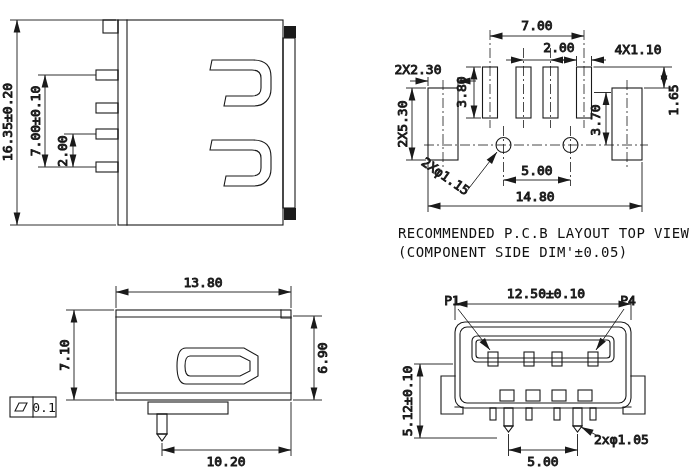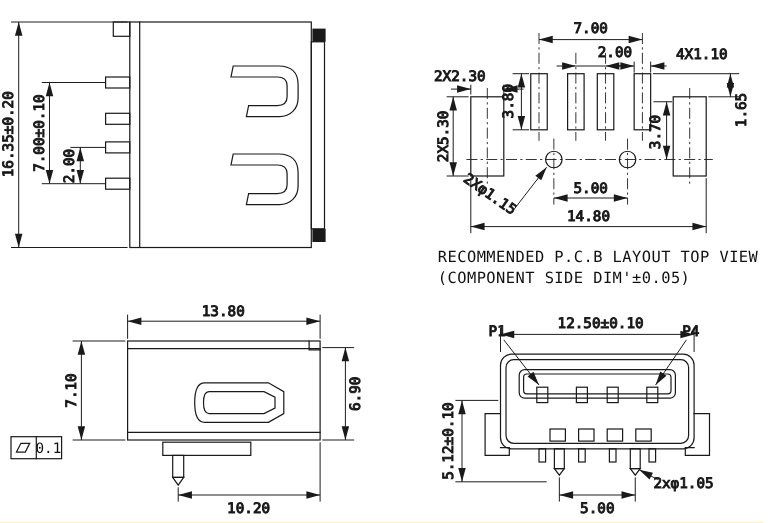--- a/index.html
+++ b/index.html
@@ -1,16 +1,16 @@
 <!DOCTYPE html>
 <html><head>
 <meta charset="utf-8">
 <style>
   html,body{margin:0;padding:0;background:#ffffff;}
-  #stage{position:relative;width:699px;height:475px;background:#eab308;overflow:hidden;}
+  #stage{position:relative;width:699px;height:475px;background:#86efac;overflow:hidden;}
   svg{display:block;}
   .ln{stroke:#1a1a1a;stroke-width:1.1;fill:none;stroke-linecap:square;}
   .dim{stroke:#1a1a1a;stroke-width:0.9;fill:none;}
   .cl{stroke:#1a1a1a;stroke-width:0.8;fill:none;stroke-dasharray:10 3 2 3;}
   .solid{fill:#1a1a1a;stroke:none;}
   text{font-family:"DejaVu Sans Mono","Liberation Mono",monospace;font-size:13px;fill:#111;}
   .cap{font-size:14px;letter-spacing:0.4px;}
 </style>
 </head>
 <body>

